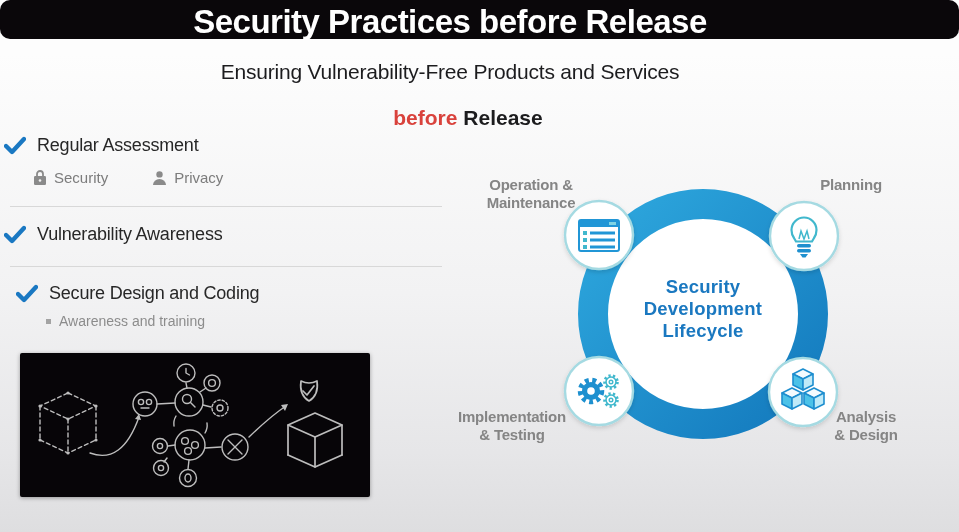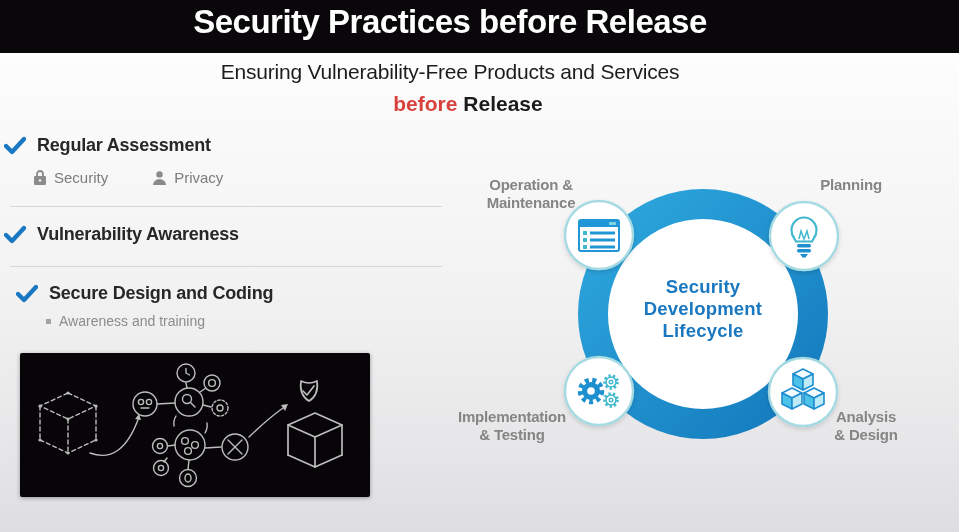--- a/index.html
+++ b/index.html
@@ -2,33 +2,33 @@
 <html><head>
 <meta charset="utf-8">
 <style>
   html,body{margin:0;padding:0;background:#000;}
   .stage{
     position:relative;width:959px;height:532px;overflow:hidden;
     font-family:"Liberation Sans",sans-serif;
     background:linear-gradient(180deg,#fdfdfd 10%,#f2f2f3 55%,#e6e6e8 85%,#dedee0 100%);
   }
   
-  .banner{position:absolute;left:0;top:0;width:100%;height:53px;background:#0a070a;}
+  .banner{position:absolute;left:0;top:0;width:100%;height:39px;background:#0a070a;border-radius:10px;}
   .banner-title{
     position:absolute;left:0;top:3px;width:900px;text-align:center;
     color:#ffffff;font-size:33px;font-weight:bold;letter-spacing:-0.5px;
   }
   
   .subtitle{position:absolute;left:0;top:60px;width:900px;text-align:center;}
   .subtitle-l1{font-size:21px;font-weight:normal;color:#1c1c1e;letter-spacing:-0.2px;}
-  .subtitle-l2{margin-top:8px;font-size:21px;font-weight:bold;color:#1c1c1e;padding-left:36px;}
+  .subtitle-l2{margin-top:22px;font-size:21px;font-weight:bold;color:#1c1c1e;padding-left:36px;}
   .red{color:#d9423c;}
   
   .chk-row{position:absolute;display:flex;align-items:center;gap:11px;}
-  .chk-label{font-size:18px;font-weight:bold;color:#272727;letter-spacing:-0.2px;}
+  .chk-label{font-size:18px;font-weight:normal;color:#272727;letter-spacing:-0.2px;}
   .tag-row{position:absolute;display:flex;align-items:center;gap:8px;}
   .tag{display:flex;align-items:center;gap:7px;}
   .tag-label{font-size:15px;color:#7c7c7c;}
   .divider{position:absolute;height:1px;background:#d8d8d8;}
   .note-row{position:absolute;display:flex;align-items:center;gap:8px;}
   .note-bullet{width:5px;height:5px;background:#a3a3a3;}
   .note-label{font-size:14px;color:#8c8c8c;}
   
   .pipeline{
     position:absolute;left:20px;top:353px;width:350px;height:144px;

